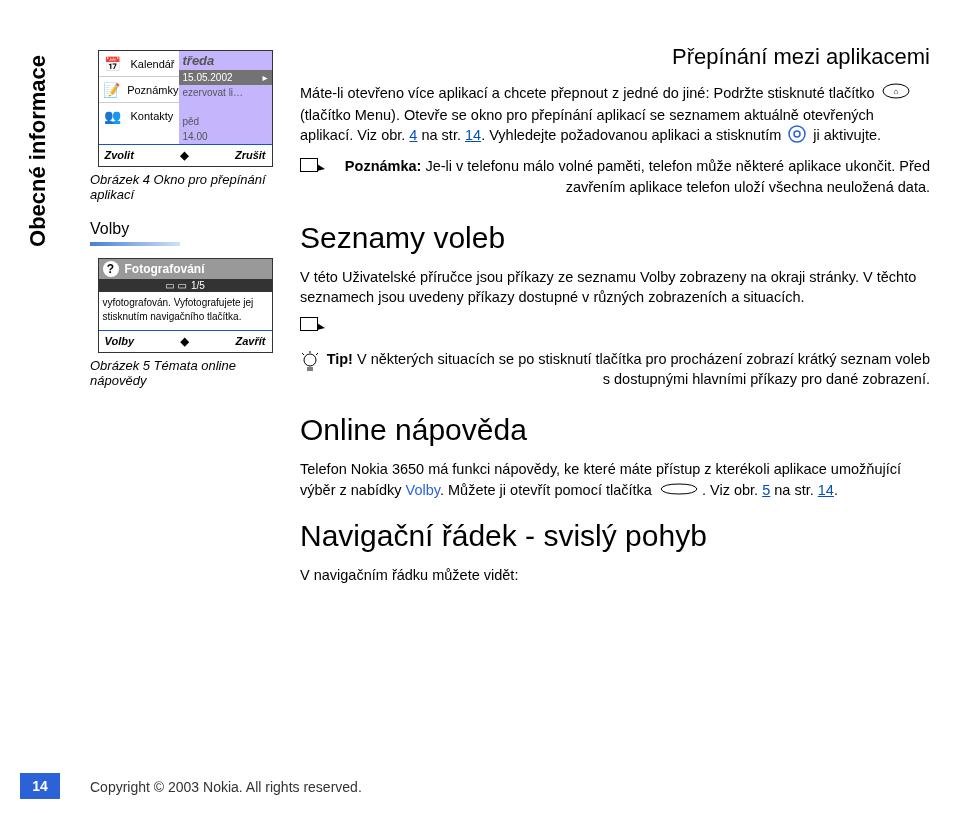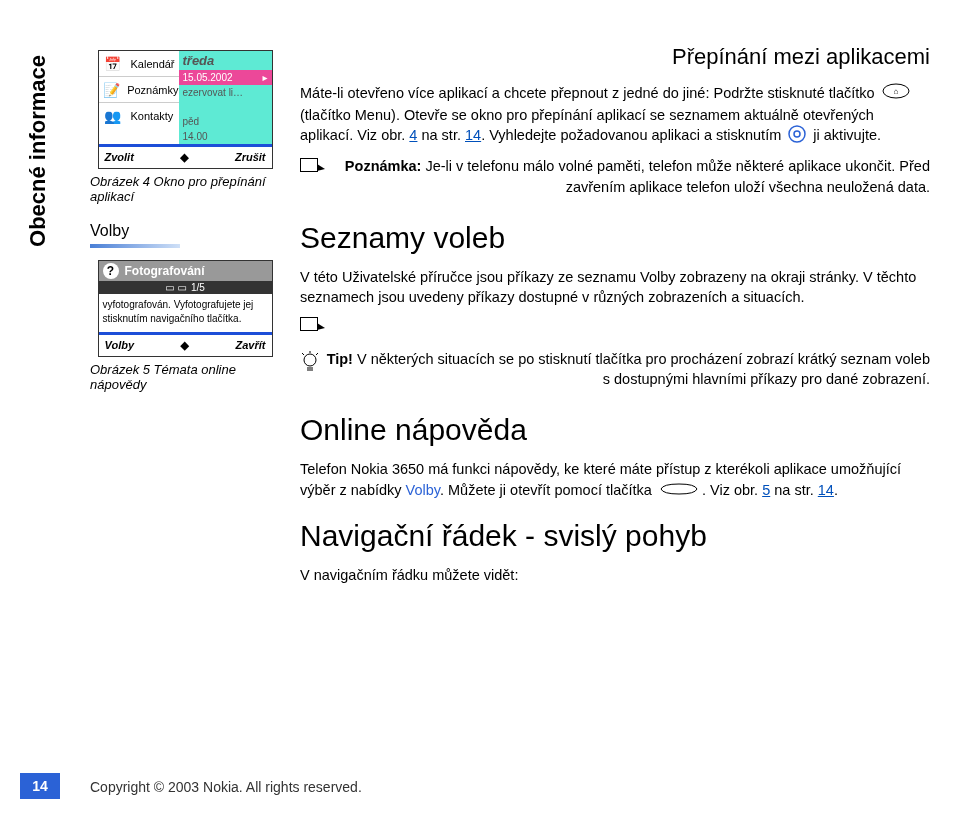--- a/index.html
+++ b/index.html
@@ -45,32 +45,32 @@
     width: 30px;
     height: 26px;
     display: flex;
     align-items: center;
     justify-content: center;
     font-size: 14px;
   }
   .ps1-text { flex: 1; padding-left: 2px; }
   .ps1-wrapper { position: relative; }
   .ps1-overlay {
-    background: #5eead4;
+    background: #c4b5fd;
     padding: 2px 4px;
     font-size: 10px;
     color: #555;
   }
   .softkeys {
     display: flex;
     justify-content: space-between;
     padding: 4px 6px;
     font-weight: bold;
     font-style: italic;
-    border-top: 3px solid #1d4ed8;
+    border-top: 1px solid #1d4ed8;
   }
   .softkeys-mid {
     font-style: normal;
   }
   .caption {
     text-align: left;
     font-size: 13px;
     font-style: italic;
     margin-bottom: 18px;
   }
@@ -190,21 +190,21 @@
               <div class="ps1-icon">📝</div>
               <div class="ps1-text">Poznámky</div>
             </div>
           <div class="ps1-row">
               <div class="ps1-icon">👥</div>
               <div class="ps1-text">Kontakty</div>
             </div>
         </div>
         <div style="flex:1; background:#f4f4f4;">
           <div class="ps1-overlay" style="font-weight:bold;font-style:italic;font-size:13px;">tředa</div>
-          <div class="ps1-overlay" style="background:#ec4899;color:#fff;display:flex;justify-content:space-between;">
+          <div class="ps1-overlay" style="background:#737373;color:#fff;display:flex;justify-content:space-between;">
               <span>15.05.2002</span>
               <span>▸</span>
             </div>
           <div class="ps1-overlay">ezervovat li…</div>
           <div class="ps1-overlay" style="height:14px"></div>
           <div class="ps1-overlay">pěd</div>
           <div class="ps1-overlay">14.00</div>
         </div>
       </div>
     </div>

